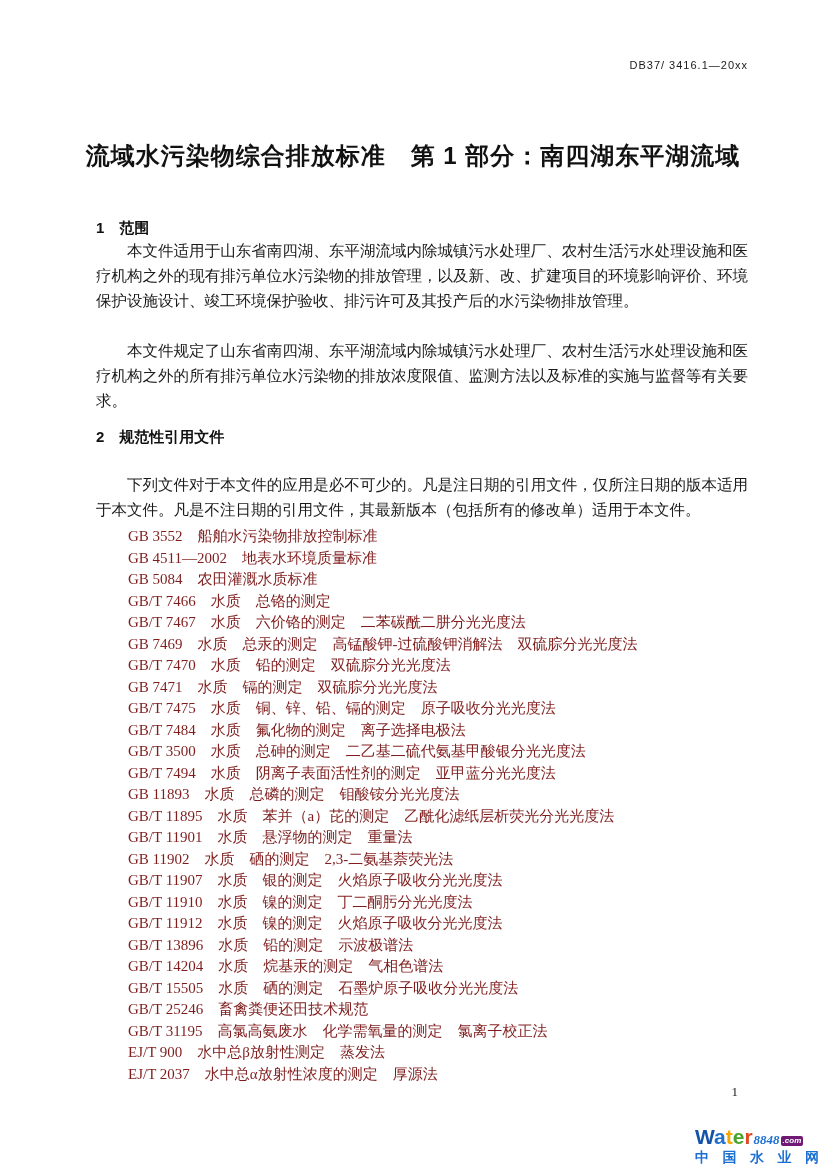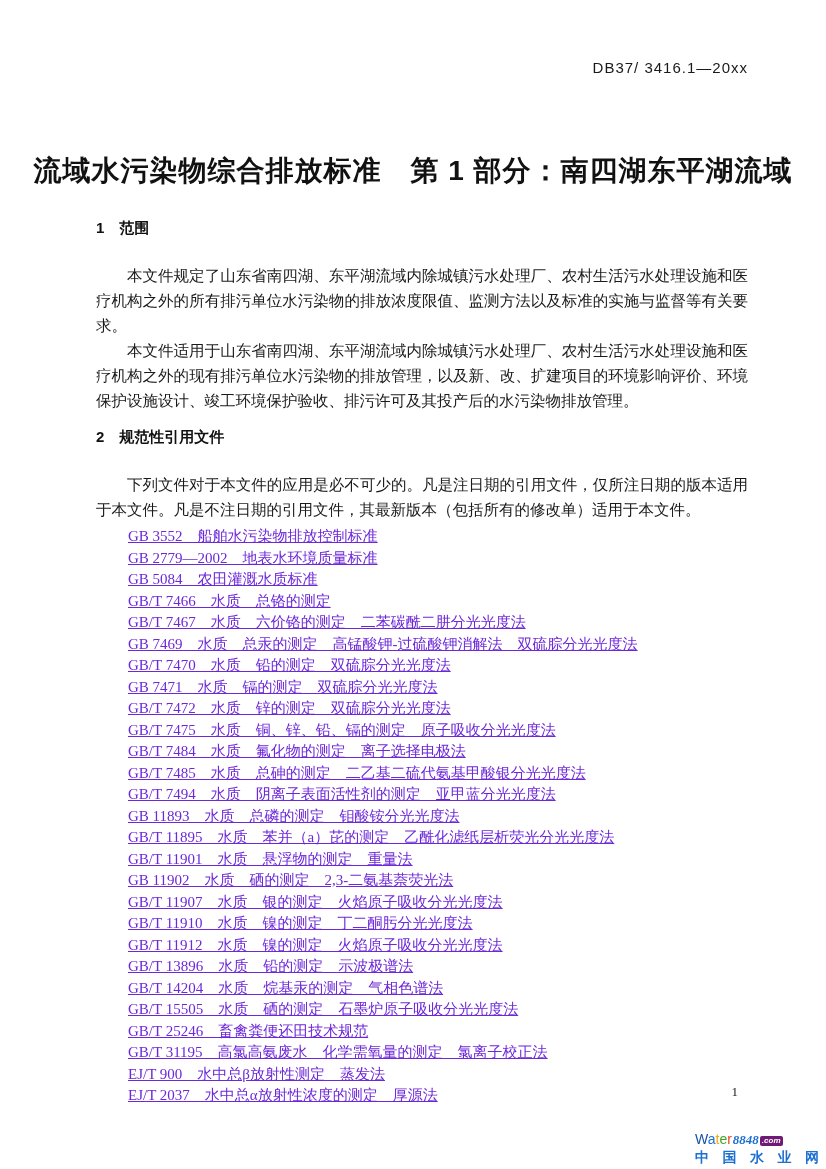--- a/index.html
+++ b/index.html
@@ -8,29 +8,28 @@
     width:826px;height:1169px;
     margin:0 auto;
     background:#ffffff;
     overflow:hidden;
     font-family:"Liberation Serif","DejaVu Serif",serif;
     color:#1a1a1a;
   }
   .header-code{
     position:absolute;top:59px;right:78px;
     font-family:"Liberation Sans","DejaVu Sans",sans-serif;
-    font-size:15px;font-weight:500;letter-spacing:1px;color:#1a1a1a;
+    font-size:11px;font-weight:500;letter-spacing:1px;color:#1a1a1a;
   }
   .doc-title{
     position:absolute;top:140px;left:0;right:0;
     text-align:center;
     font-family:"Liberation Sans","DejaVu Sans",sans-serif;
-    font-size:28px;font-weight:bold;letter-spacing:1px;color:#111;
+    font-size:24px;font-weight:bold;letter-spacing:1px;color:#111;
     white-space:nowrap;
-    margin-top:12px;
   }
   .content{
     position:absolute;top:218px;left:96px;width:652px;
   }
   .sec-heading{
     margin:0;
     font-family:"Liberation Sans","DejaVu Sans",sans-serif;
     font-size:15px;font-weight:bold;color:#111;
     line-height:20px;
   }
@@ -42,74 +41,73 @@
     color:#1a1a1a;
   }
   .body-para.first{margin-top:25px;}
   .ref-list{
     list-style:none;
     margin:4px 0 0 0;
     padding:0 0 0 32px;
   }
   .ref-item{
     font-size:15px;line-height:21.5px;
-    white-space:nowrap;color:#6d28d9;text-decoration:underline;
+    white-space:nowrap;color:#7f1d1d;
   }
   .page-number{
     position:absolute;top:1084px;right:88px;
     font-size:13px;color:#1a1a1a;
   }
   .watermark{
     position:absolute;right:3px;bottom:5px;width:128px;
     font-family:"Liberation Sans","DejaVu Sans",sans-serif;
     line-height:1;
   }
   .wm-row1{display:flex;align-items:baseline;}
-  .wm-brand{font-weight:normal;font-size:14px;letter-spacing:0px;}
+  .wm-brand{font-weight:bold;font-size:21px;letter-spacing:0px;}
   .wm-number{font-style:italic;font-weight:bold;font-size:13px;
     font-family:"Liberation Serif","DejaVu Serif",serif;margin-left:1px;}
   .wm-suffix{font-size:8px;font-weight:bold;border-radius:2px;
     padding:1px 2px;margin-left:1px;position:relative;top:-1px;}
   .wm-subtitle{display:flex;justify-content:space-between;width:124px;
     font-weight:bold;font-size:14px;margin-top:3px;}
 </style>
 </head>
 <body>
 
 <div class="page">
 
   <div class="header-code">DB37/ 3416.1—20xx</div>
 
   <div class="doc-title">流域水污染物综合排放标准　第 1 部分：南四湖东平湖流域</div>
 
   <div class="content">
 
     <h2 class="sec-heading">1　范围</h2>
 
+    <p class="body-para">本文件适用于山东省南四湖、东平湖流域内除城镇污水处理厂、农村生活污水处理设施和医疗机构之外的现有排污单位水污染物的排放管理，以及新、改、扩建项目的环境影响评价、环境保护设施设计、竣工环境保护验收、排污许可及其投产后的水污染物排放管理。</p>
+
     <p class="body-para first">本文件规定了山东省南四湖、东平湖流域内除城镇污水处理厂、农村生活污水处理设施和医疗机构之外的所有排污单位水污染物的排放浓度限值、监测方法以及标准的实施与监督等有关要求。</p>
-
-    <p class="body-para">本文件适用于山东省南四湖、东平湖流域内除城镇污水处理厂、农村生活污水处理设施和医疗机构之外的现有排污单位水污染物的排放管理，以及新、改、扩建项目的环境影响评价、环境保护设施设计、竣工环境保护验收、排污许可及其投产后的水污染物排放管理。</p>
 
     <h2 class="sec-heading h2">2　规范性引用文件</h2>
 
     <p class="body-para first">下列文件对于本文件的应用是必不可少的。凡是注日期的引用文件，仅所注日期的版本适用于本文件。凡是不注日期的引用文件，其最新版本（包括所有的修改单）适用于本文件。</p>
 
     <ul class="ref-list">
         <li class="ref-item">GB 3552　船舶水污染物排放控制标准</li>
-        <li class="ref-item">GB 2779—2002　地表水环境质量标准</li>
+        <li class="ref-item">GB 4511—2002　地表水环境质量标准</li>
         <li class="ref-item">GB 5084　农田灌溉水质标准</li>
         <li class="ref-item">GB/T 7466　水质　总铬的测定</li>
         <li class="ref-item">GB/T 7467　水质　六价铬的测定　二苯碳酰二肼分光光度法</li>
         <li class="ref-item">GB 7469　水质　总汞的测定　高锰酸钾-过硫酸钾消解法　双硫腙分光光度法</li>
         <li class="ref-item">GB/T 7470　水质　铅的测定　双硫腙分光光度法</li>
         <li class="ref-item">GB 7471　水质　镉的测定　双硫腙分光光度法</li>
-        <li class="ref-item">GB/T 7472　水质　锌的测定　双硫腙分光光度法</li>
         <li class="ref-item">GB/T 7475　水质　铜、锌、铅、镉的测定　原子吸收分光光度法</li>
         <li class="ref-item">GB/T 7484　水质　氟化物的测定　离子选择电极法</li>
-        <li class="ref-item">GB/T 7485　水质　总砷的测定　二乙基二硫代氨基甲酸银分光光度法</li>
+        <li class="ref-item">GB/T 3500　水质　总砷的测定　二乙基二硫代氨基甲酸银分光光度法</li>
         <li class="ref-item">GB/T 7494　水质　阴离子表面活性剂的测定　亚甲蓝分光光度法</li>
         <li class="ref-item">GB 11893　水质　总磷的测定　钼酸铵分光光度法</li>
         <li class="ref-item">GB/T 11895　水质　苯并（a）芘的测定　乙酰化滤纸层析荧光分光光度法</li>
         <li class="ref-item">GB/T 11901　水质　悬浮物的测定　重量法</li>
         <li class="ref-item">GB 11902　水质　硒的测定　2,3-二氨基萘荧光法</li>
         <li class="ref-item">GB/T 11907　水质　银的测定　火焰原子吸收分光光度法</li>
         <li class="ref-item">GB/T 11910　水质　镍的测定　丁二酮肟分光光度法</li>
         <li class="ref-item">GB/T 11912　水质　镍的测定　火焰原子吸收分光光度法</li>
         <li class="ref-item">GB/T 13896　水质　铅的测定　示波极谱法</li>
         <li class="ref-item">GB/T 14204　水质　烷基汞的测定　气相色谱法</li>

